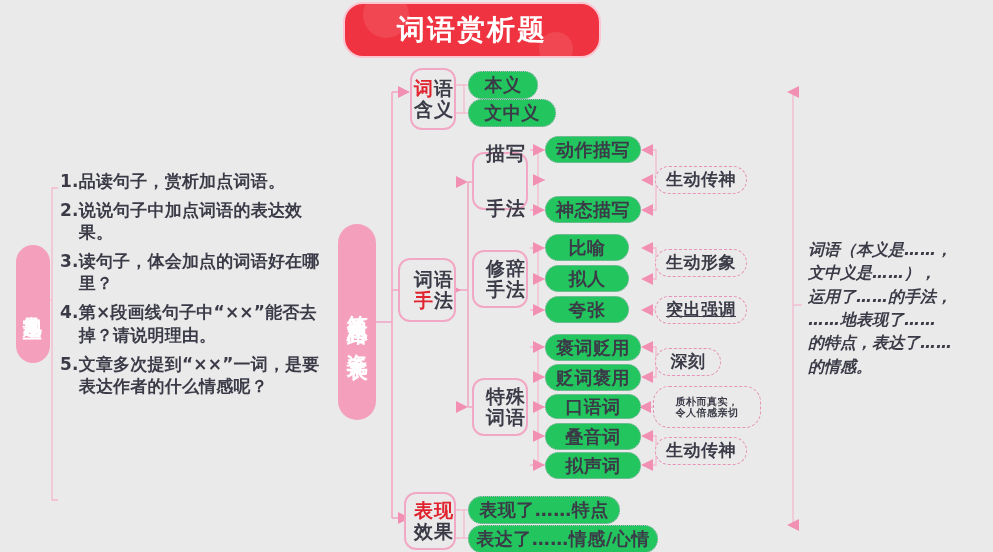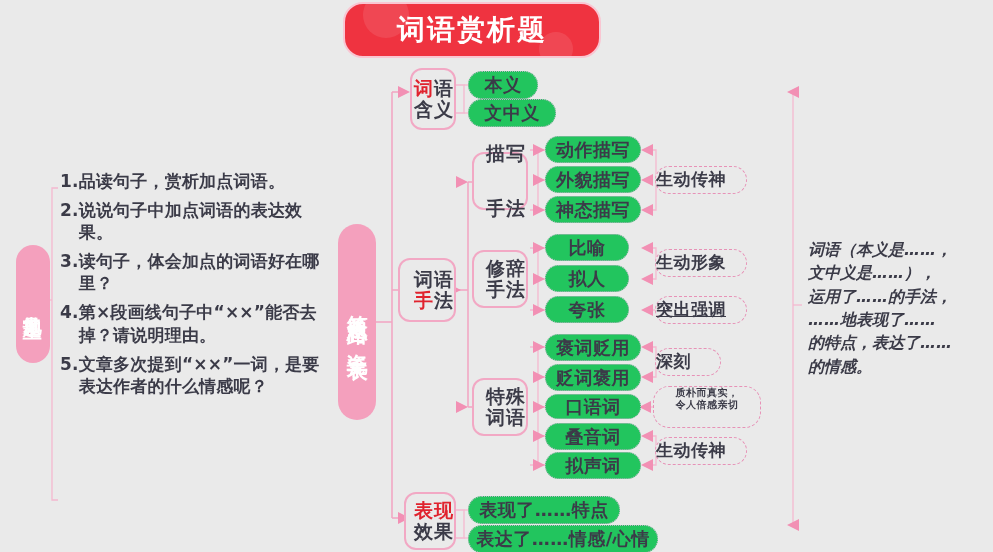--- a/index.html
+++ b/index.html
@@ -57,21 +57,21 @@
   
   .pill {
     position: absolute; border: 1.5px dotted #b9b4c4; border-radius: 16px;
     background: #22c55e; display: flex; align-items: center; justify-content: center;
     font-size: 18px; font-weight: bold; color: #3b3b48; white-space: nowrap;
     letter-spacing: 0.5px;
   }
   
   .effect {
     position: absolute; border: 1.5px dashed #e792b7; border-radius: 16px;
-    background: #eaeaea; display: flex; align-items: center; justify-content: flex-start;
+    background: #eaeaea; display: flex; align-items: center; justify-content: center;
     font-size: 17px; font-weight: bold; color: #3b3b48; white-space: nowrap;
     text-align: center; line-height: 1.15; letter-spacing: 0.5px;
   }
   .effect.two { flex-direction: column; font-size: 10px; }
 
   
   #qlist {
     position: absolute; left: 60px; top: 170px; width: 265px;
   }
   .qitem {
@@ -243,23 +243,20 @@
     <span class="ln"><span class="hl">手</span><span>法</span></span>
   </div>
 
   <div class="node" style="left:472px; top:152px; width:56px; height:58px;gap:34px;">
     <span class="ln">描写</span>
     <span class="ln">手法</span>
   </div>
   <div class="pill" style="left:545px; top:136px; width:96px; height:27px;">
     <span>动作描写</span>
   </div>
-  <div class="pill" style="left:545px; top:166px; width:96px; height:27px;">
-    <span>外貌描写</span>
-  </div>
   <div class="pill" style="left:545px; top:196px; width:96px; height:27px;">
     <span>神态描写</span>
   </div>
   <div class="effect" style="left:655px; top:166px; width:92px; height:28px;">
     <span>生动传神</span>
   </div>
 
   <div class="node" style="left:472px; top:250px; width:56px; height:58px;">
     <span class="ln">修辞</span>
     <span class="ln">手法</span>

